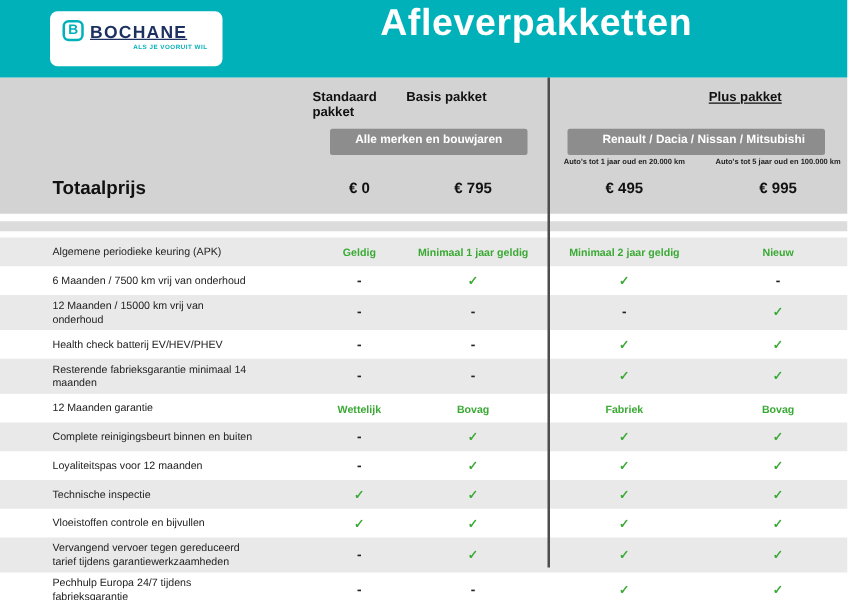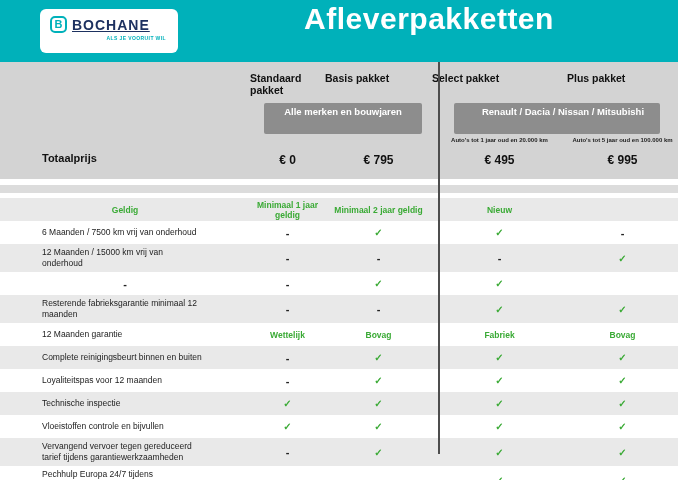--- a/index.html
+++ b/index.html
@@ -40,30 +40,30 @@
     text-align:center;font-size:30px;font-weight:800;color:#fff;letter-spacing:0.5px;
   }
   .grid-cols{
     display:grid;
     grid-template-columns:250px 75px 107px 135px 111px;
   }
   .table-head{
     background:var(--head-gray);padding-top:10px;
   }
   .col-head{grid-row:1;text-align:left;font-weight:bold;font-size:10.5px;padding-bottom:7px;color:#111;}
-  .ch2{grid-column:2;} .ch3{grid-column:3;} .ch4{grid-column:4;} .ch5{grid-column:5;}
+  .ch2{grid-column:2;} .ch3{grid-column:3;} .ch4{grid-column:4;} .ch5{grid-column:5;text-decoration:underline;}
   .badge{
     grid-row:2;background:var(--badge-gray);color:#fff;font-weight:bold;
-    font-size:9.5px;text-align:center;border-radius:2px;padding:3px 0;height:31px;
+    font-size:9.5px;text-align:center;border-radius:2px;padding:3px 0;height:21px;
   }
   .b1{grid-column:2/4;margin:0 10px 0 14px;}
   .b2{grid-column:4/6;margin:0 18px 0 22px;padding-left:12px;}
   .note{grid-row:3;text-align:center;font-size:6px;font-weight:bold;color:#222;padding-top:3px;min-height:9px;}
   .n4{grid-column:4;} .n5{grid-column:5;}
-  .price-label{grid-row:4;grid-column:1;padding:9px 0 12px 42px;font-weight:bold;font-size:11px;color:#111;}
+  .price-label{grid-row:4;grid-column:1;padding:9px 0 12px 42px;font-weight:bold;font-size:15px;color:#111;}
   .price{grid-row:4;text-align:center;font-weight:bold;font-size:12px;padding:10px 0 12px;color:#111;}
   .p2{grid-column:2;} .p3{grid-column:3;} .p4{grid-column:4;} .p5{grid-column:5;}
   .spacer-bar{height:8px;background:#dcdcdc;margin:6px 0 5px;}
   .rows .row{align-items:center;min-height:23px;}
   .rows .row.alt{background:var(--row-gray);}
   .row-label{
     grid-column:1;padding:3px 10px 3px 42px;font-size:8.5px;color:#222;
     max-width:215px;line-height:1.3;
   }
   .cell{text-align:center;font-weight:bold;}
@@ -87,67 +87,68 @@
         <span class="logo-text">BOCHANE</span>
       </div>
       <div class="logo-tagline">ALS JE VOORUIT WIL</div>
     </div>
     <h1 class="title">Afleverpakketten</h1>
   </header>
 
   <section class="table-head grid-cols">
     <div class="col-head ch2">Standaard pakket</div>
     <div class="col-head ch3">Basis pakket</div>
-    <div class="col-head ch4">Select pakket</div>
     <div class="col-head ch5">Plus pakket</div>
 
     <div class="badge b1">Alle merken en bouwjaren</div>
     <div class="badge b2">Renault / Dacia / Nissan / Mitsubishi</div>
 
     <div class="note n4">Auto's tot 1 jaar oud en 20.000 km</div>
     <div class="note n5">Auto's tot 5 jaar oud en 100.000 km</div>
 
     <div class="price-label">Totaalprijs</div>
     <div class="price p2">€ 0</div>
     <div class="price p3">€ 795</div>
     <div class="price p4">€ 495</div>
     <div class="price p5">€ 995</div>
   </section>
 
   <div class="spacer-bar"></div>
 
   <section class="rows" id="rows">
       <div class="row grid-cols alt">
+        <span class="row-label">Algemene periodieke keuring (APK)</span>
         <span class="cell green-text">Geldig</span>
         <span class="cell green-text">Minimaal 1 jaar geldig</span>
         <span class="cell green-text">Minimaal 2 jaar geldig</span>
         <span class="cell green-text">Nieuw</span>
       </div>
       <div class="row grid-cols">
         <span class="row-label">6 Maanden / 7500 km vrij van onderhoud</span>
         <span class="cell dash">-</span>
         <span class="cell check">✓</span>
         <span class="cell check">✓</span>
         <span class="cell dash">-</span>
       </div>
       <div class="row grid-cols alt">
         <span class="row-label">12 Maanden / 15000 km vrij van onderhoud</span>
         <span class="cell dash">-</span>
         <span class="cell dash">-</span>
         <span class="cell dash">-</span>
         <span class="cell check">✓</span>
       </div>
       <div class="row grid-cols">
-        <span class="cell dash">-</span>
-        <span class="cell dash">-</span>
-        <span class="cell check">✓</span>
-        <span class="cell check">✓</span>
-      </div>
-      <div class="row grid-cols alt">
-        <span class="row-label">Resterende fabrieksgarantie minimaal 12 maanden</span>
+        <span class="row-label">Health check batterij EV/HEV/PHEV</span>
+        <span class="cell dash">-</span>
+        <span class="cell dash">-</span>
+        <span class="cell check">✓</span>
+        <span class="cell check">✓</span>
+      </div>
+      <div class="row grid-cols alt">
+        <span class="row-label">Resterende fabrieksgarantie minimaal 14 maanden</span>
         <span class="cell dash">-</span>
         <span class="cell dash">-</span>
         <span class="cell check">✓</span>
         <span class="cell check">✓</span>
       </div>
       <div class="row grid-cols">
         <span class="row-label">12 Maanden garantie</span>
         <span class="cell green-text">Wettelijk</span>
         <span class="cell green-text">Bovag</span>
         <span class="cell green-text">Fabriek</span>

